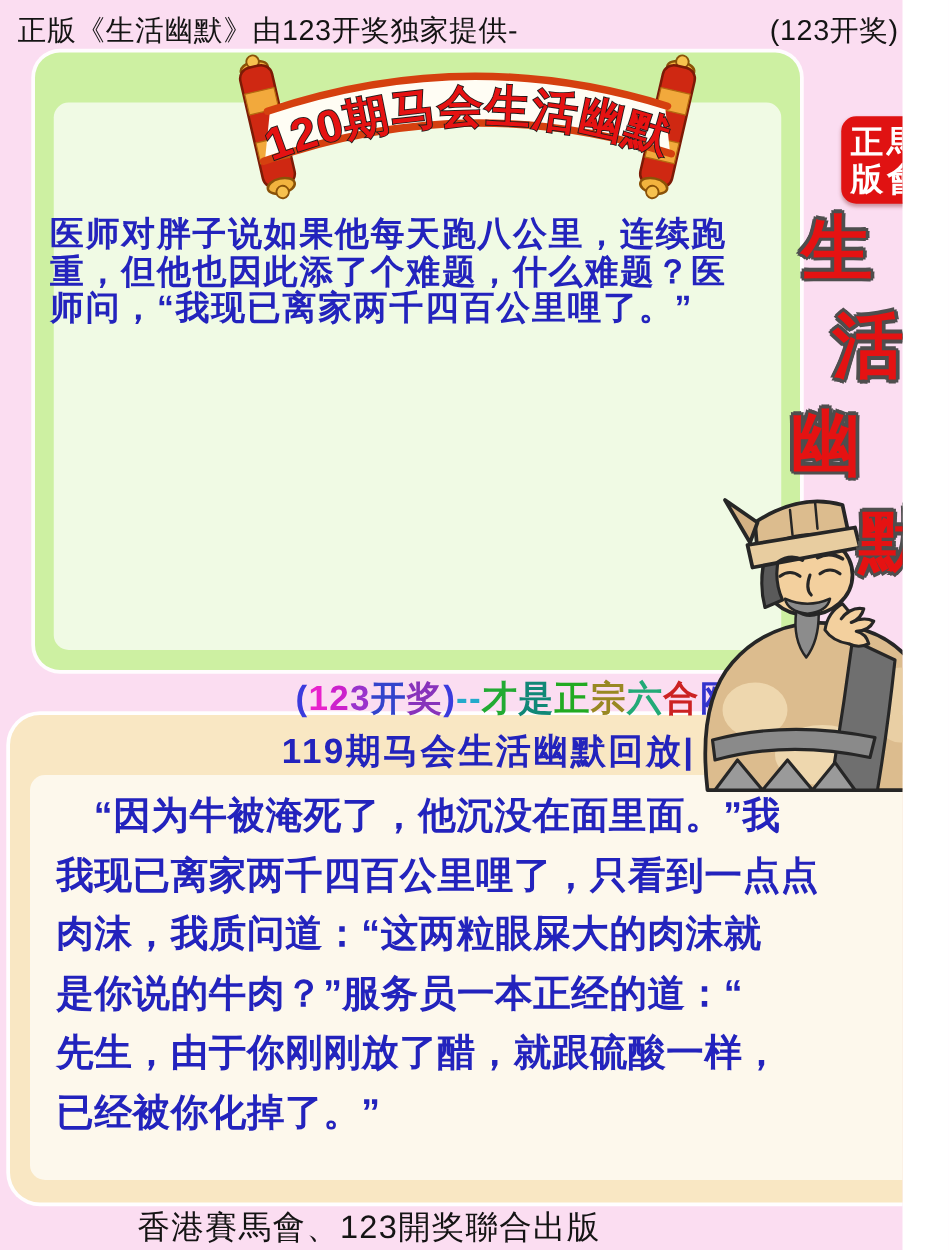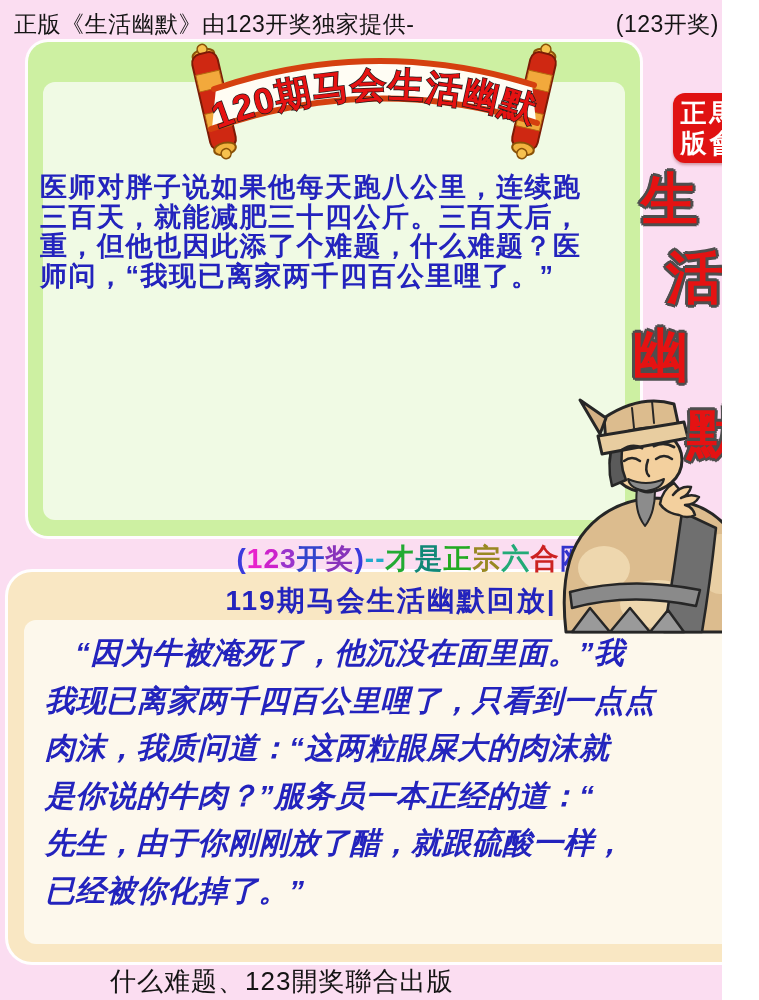--- a/index.html
+++ b/index.html
@@ -52,21 +52,21 @@
   
   .panel2 { position:absolute; left:8px; top:572px; width:742px; height:390px;
     background:var(--box2-border,#f9e7c3); border-radius:24px;
     box-shadow:0 0 0 3px rgba(255,255,255,.95); z-index:1; }
   .panel2-inner { position:absolute; left:16px; top:48px; right:16px; bottom:18px;
     background:var(--box2-fill,#fdf8ec); border-radius:12px; }
   .replay-title { position:absolute; left:12px; top:10px; width:100%; text-align:center;
     font-size:28px; font-weight:bold; color:var(--joke-text,#2323bd); letter-spacing:2px; }
   .joke2 { position:absolute; left:37px; top:57px; width:620px;
     font-size:30px; font-weight:bold; color:var(--joke-text,#2323bd);
-    line-height:47.5px; letter-spacing:0.5px;font-style:italic; }
+    line-height:47.5px; letter-spacing:0.5px; }
   .joke2 .indent { padding-left:30px; }
 
   .footer { position:absolute; left:110px; top:964px; font-size:26px;
     color:var(--header-text,#141414); letter-spacing:1px; z-index:2; }
 </style>
 </head>
 <body>
 
 <div id="page">
 
@@ -105,21 +105,20 @@
     <path d="M64,47 Q224,-7 384,43" fill="none" stroke="#d5400f" stroke-width="6" stroke-linecap="round"></path>
     <path d="M61,87 Q224,29 387,81" fill="none" stroke="#d5400f" stroke-width="6" stroke-linecap="round"></path>
     <path id="bannerArc" d="M70,86 Q224,28 380,80" fill="none"></path>
     <text font-size="36" font-weight="bold" fill="#e51212" stroke="#1c1c1c" stroke-width="1.4" style="paint-order:stroke" letter-spacing="1">
       <textPath href="#bannerArc" startOffset="50%" text-anchor="middle">120期马会生活幽默</textPath>
     </text>
   </svg>
 
   <div class="joke1">
     <div class="nowrap">医师对胖子说如果他每天跑八公里，连续跑</div>
-    <div class="nowrap">三百天，就能减肥三十四公斤。三百天后，</div>
     <div class="nowrap">重，但他也因此添了个难题，什么难题？医</div>
     <div class="nowrap">师问，“我现已离家两千四百公里哩了。”</div>
   </div>
 
   <div class="badge">
     <span>正</span>
     <span>馬</span>
     <span>版</span>
     <span>會</span>
   </div>
@@ -175,15 +174,15 @@
 
       <path d="M96,74 Q92,85 97,90" fill="none" stroke-width="2.5"></path>
 
       <path d="M76,93 Q94,101 112,93 Q110,103 94,105 Q78,103 76,93 Z" fill="#8c8c8c" stroke-width="2"></path>
       <path d="M85,103 Q82,126 93,140 Q103,127 103,105 Q94,109 85,103 Z" fill="#8c8c8c" stroke-width="2"></path>
 
       <path d="M108,118 Q110,104 122,97 L127,103 Q123,106 121,109 Q129,99 139,101 Q137,109 129,112 Q139,107 147,111 Q143,119 133,119 Q141,121 143,129 Q135,133 127,129 Q114,127 108,118 Z" fill="#f3d09e" stroke-width="2.5"></path>
     </g>
   </svg>
 
-  <div class="footer">什么难题、123開奖聯合出版</div>
+  <div class="footer">香港賽馬會、123開奖聯合出版</div>
 
 </div>
 
 </body></html>

